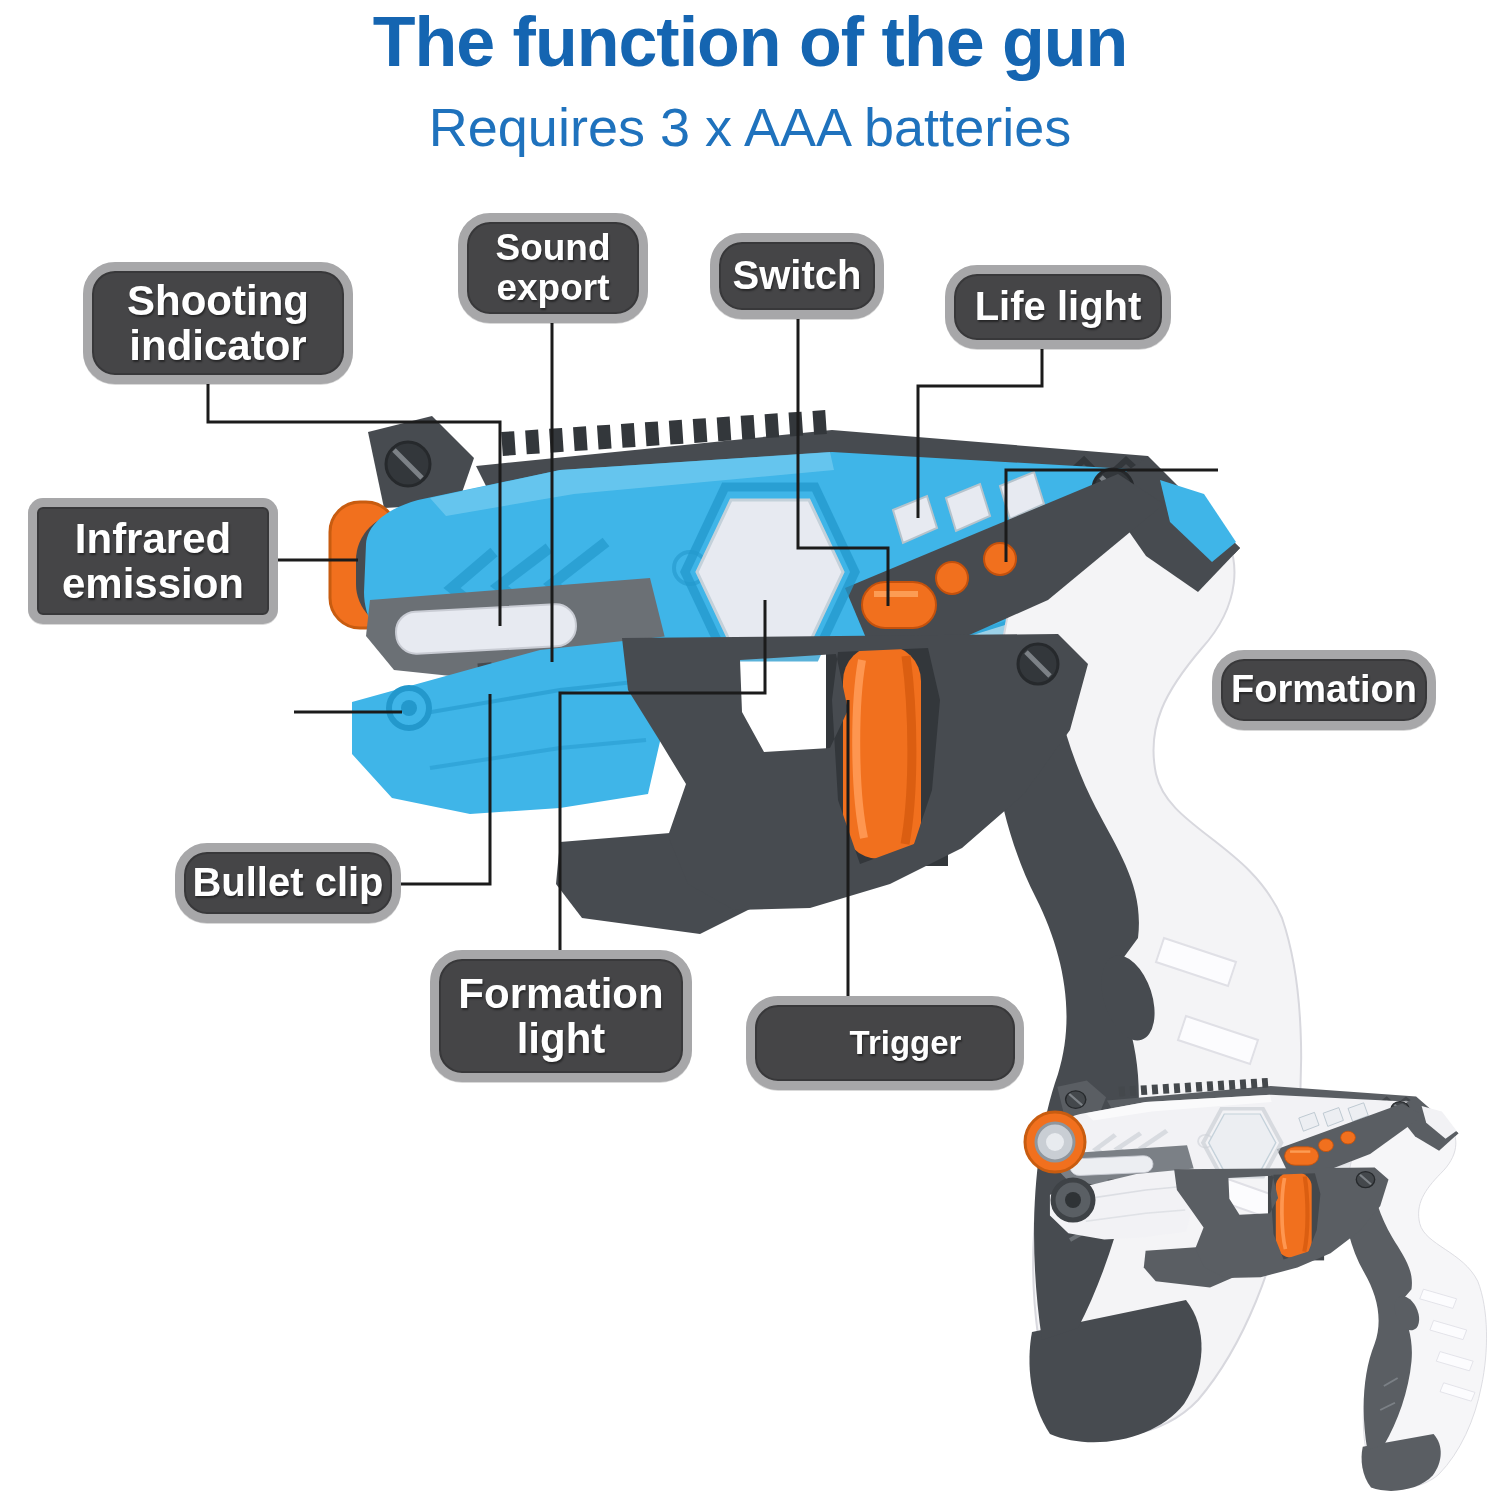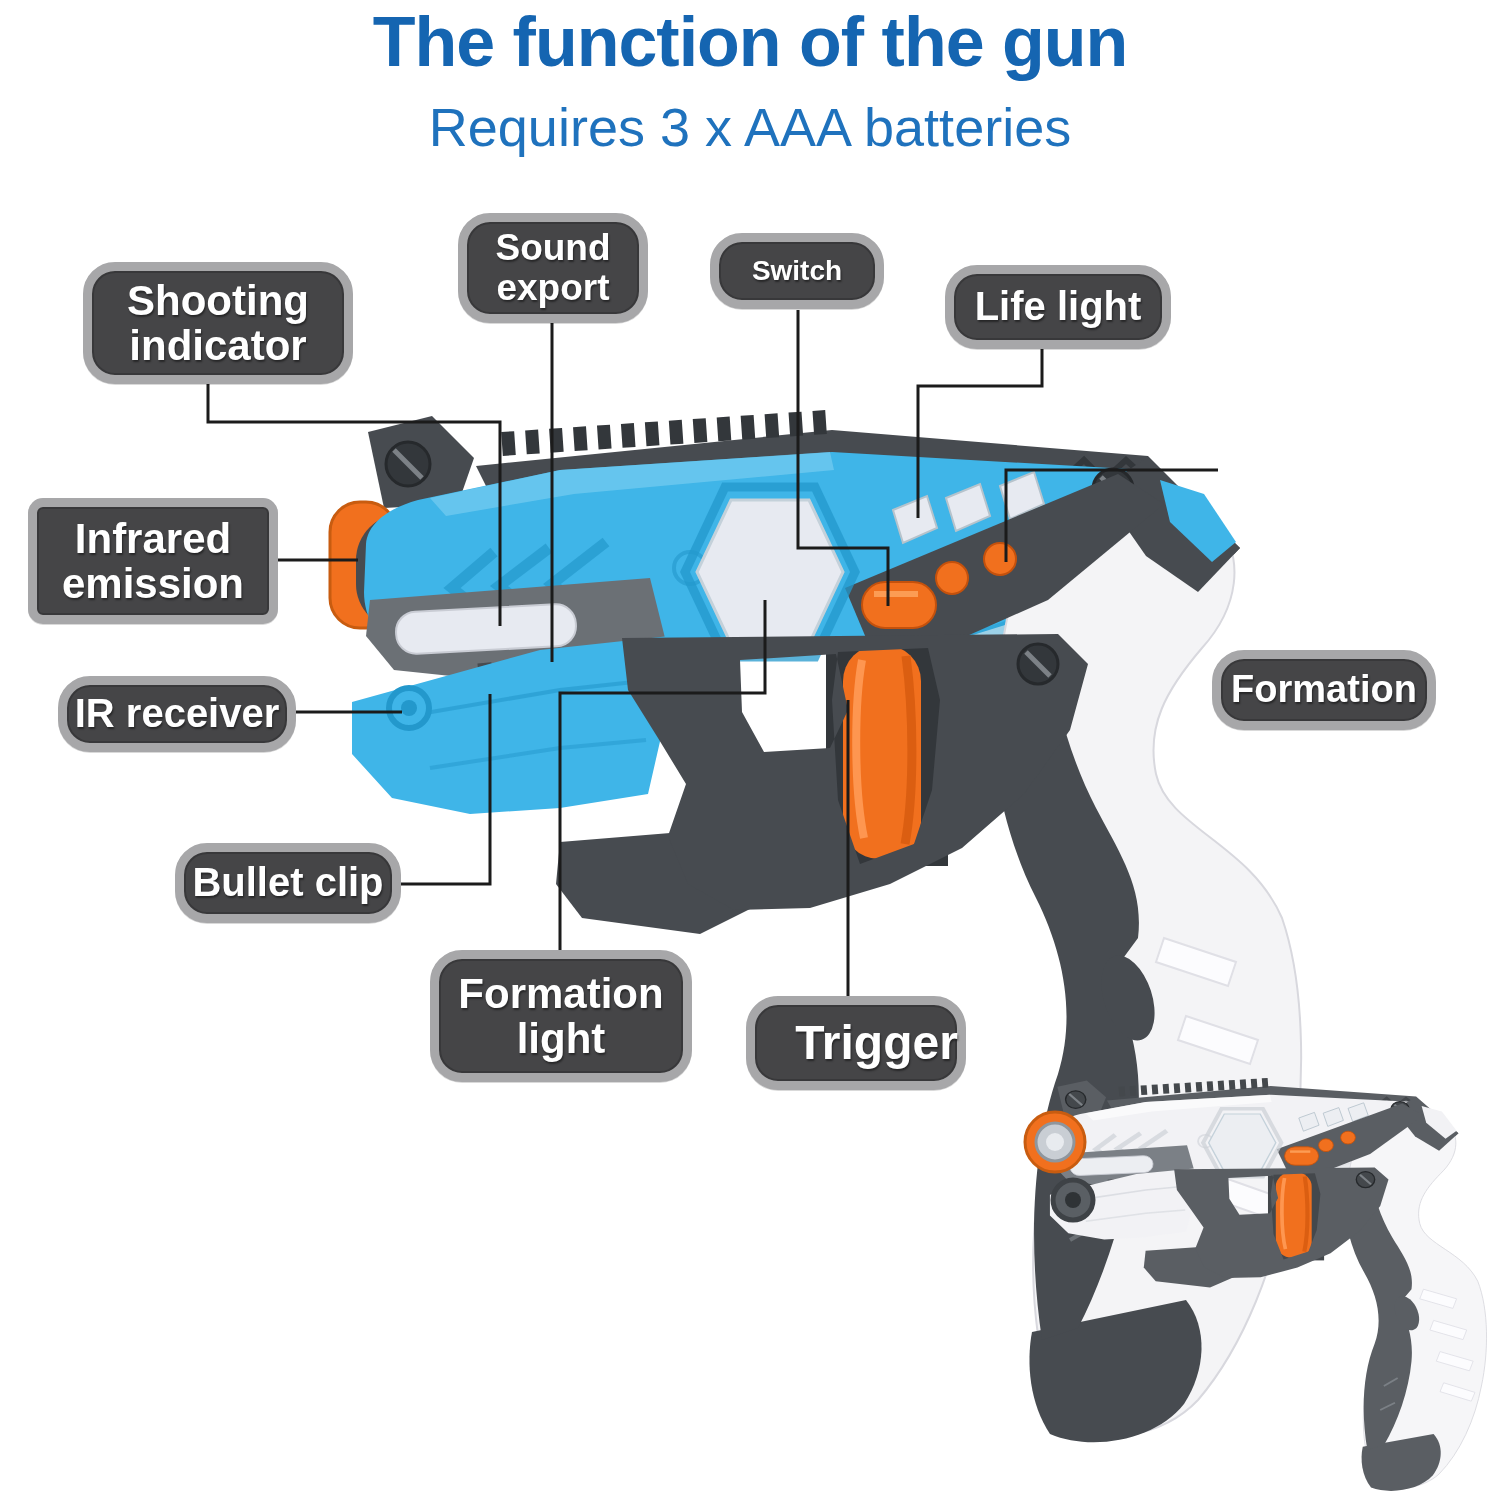--- a/index.html
+++ b/index.html
@@ -17,29 +17,29 @@
   .bubble{position:absolute;box-sizing:border-box;
     background:var(--label-bg,#454547);
     border:9px solid var(--label-border,#a7a7a9);
     border-radius:32px;color:var(--label-text,#ffffff);
     font-weight:bold;line-height:1.08;text-align:center;
     display:flex;align-items:center;justify-content:center;
     text-shadow:1px 2px 2px rgba(0,0,0,.45);
     box-shadow:inset 0 0 0 2px #38383a, 0 1px 0 rgba(0,0,0,.15);}
   .b-shooting{left:83px;top:262px;width:270px;height:122px;font-size:42px;text-align:center;}
   .b-sound{left:458px;top:213px;width:190px;height:110px;font-size:37px;}
-  .b-switch{left:710px;top:233px;width:174px;height:76px;font-size:28px;}
+  .b-switch{left:710px;top:233px;width:174px;height:86px;font-size:40px;}
   .b-life{left:945px;top:265px;width:226px;height:84px;font-size:40px;}
   .b-select{left:1216px;top:408px;width:278px;height:124px;font-size:35px;}
   .b-infrared{left:28px;top:498px;width:250px;height:126px;font-size:42px;border-radius:15px;}
   .b-ir{left:58px;top:676px;width:238px;height:76px;font-size:40px;}
   .b-formation{left:1212px;top:650px;width:224px;height:80px;font-size:38px;}
   .b-bullet{left:175px;top:843px;width:226px;height:80px;font-size:40px;}
   .b-formlight{left:430px;top:950px;width:262px;height:132px;font-size:42px;}
-  .b-trigger{left:746px;top:996px;width:220px;height:94px;font-size:48px;padding-left:41px;}
+  .b-trigger{left:746px;top:996px;width:278px;height:94px;font-size:33px;padding-left:41px;}
 
   
   .gun-main{--gBody:var(--gun-blue,#3fb5e8);--gBodyD:var(--gun-blue-dark,#2398cc);
     --gBodyL:#7fd0f2;--gDark:var(--gun-dark,#474b50);--gDark2:#33373b;
     --gMid:#6b7075;--gOrange:var(--gun-orange,#f1701e);
     --gWhite:var(--gun-white,#f4f4f6);--gLight:var(--light-panel,#e7eaf1);}
   
   .gun-inset{--gBody:#f2f2f5;--gBodyD:#cdd1d7;--gBodyL:#ffffff;
     --gDark:#5a5e63;--gDark2:#44484c;--gMid:#7b8086;
     --gOrange:var(--gun-orange,#f1701e);--gWhite:#f6f6f8;--gLight:#eceef2;}
@@ -157,19 +157,18 @@
   </svg>
 
   <div class="page-title">The function of the gun</div>
   <div class="page-subtitle">Requires 3 x AAA batteries</div>
 
   <div class="bubble b-shooting">Shooting indicator</div>
   <div class="bubble b-sound">Sound export</div>
   <div class="bubble b-switch">Switch</div>
   <div class="bubble b-life">Life light</div>
   <div class="bubble b-infrared">Infrared emission</div>
-  <div class="bubble b-ir">IR receiver</div>
   <div class="bubble b-formation">Formation</div>
   <div class="bubble b-bullet">Bullet clip</div>
   <div class="bubble b-formlight">Formation light</div>
   <div class="bubble b-trigger">Trigger</div>
 
 </div>
 
 </body></html>

